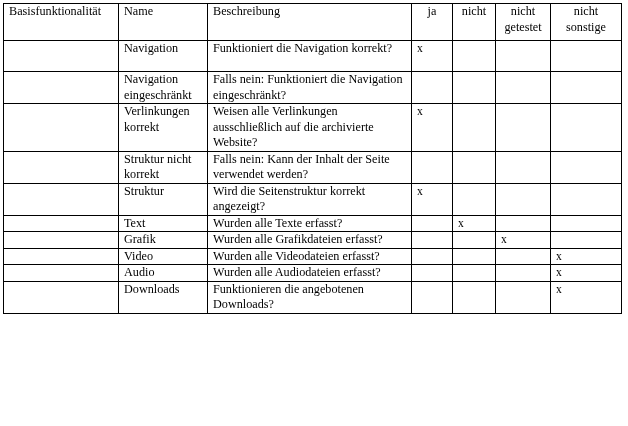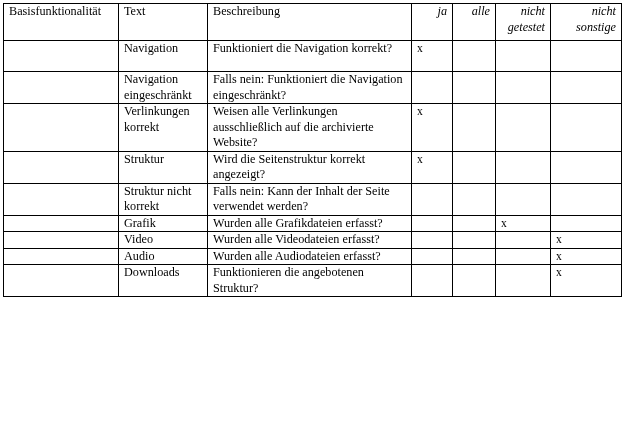--- a/index.html
+++ b/index.html
@@ -26,22 +26,21 @@
     }
     table.checklist td, table.checklist th {
       border: 1px solid #000;
       vertical-align: top;
       padding: 0 5px;
       font-weight: normal;
       text-align: left;
       overflow: hidden;
     }
     table.checklist th.center, table.checklist td.center {
-      text-align: right;
-      font-style: italic;
+      text-align: center;
     }
     td.mark {
       text-align: center;
       font-size: 11.5px;
       padding-top: 1px;
     }
     tr.h-head { height: 37px; }
     tr.h2 { height: 31px; }
     tr.h3 { height: 46px; }
     tr.h1 { height: 15.5px; }
@@ -56,24 +55,24 @@
     <col style="width:89px">
     <col style="width:204px">
     <col style="width:41px">
     <col style="width:43px">
     <col style="width:55px">
     <col style="width:71px">
   </colgroup>
   <thead>
     <tr class="h-head">
       <th>Basisfunktionalität</th>
-      <th>Text</th>
+      <th>Name</th>
       <th>Beschreibung</th>
       <th class="center">ja</th>
-      <th class="center">alle</th>
+      <th class="center">nicht</th>
       <th class="center">nicht getestet</th>
       <th class="center">nicht sonstige</th>
     </tr>
   </thead>
   <tbody>
     <tr class="h2">
       <td></td>
       <td>Navigation</td>
       <td>Funktioniert die Navigation korrekt?</td>
       <td class="mark">x</td>
@@ -94,33 +93,42 @@
       <td></td>
       <td>Verlinkungen korrekt</td>
       <td>Weisen alle Verlinkungen ausschließlich auf die archivierte Website?</td>
       <td class="mark">x</td>
       <td class="mark"></td>
       <td class="mark"></td>
       <td class="mark"></td>
     </tr>
     <tr class="h2">
       <td></td>
+      <td>Struktur nicht korrekt</td>
+      <td>Falls nein: Kann der Inhalt der Seite verwendet werden?</td>
+      <td class="mark"></td>
+      <td class="mark"></td>
+      <td class="mark"></td>
+      <td class="mark"></td>
+    </tr>
+    <tr class="h2">
+      <td></td>
       <td>Struktur</td>
       <td>Wird die Seitenstruktur korrekt angezeigt?</td>
       <td class="mark">x</td>
       <td class="mark"></td>
       <td class="mark"></td>
       <td class="mark"></td>
     </tr>
-    <tr class="h2">
+    <tr class="h1">
       <td></td>
-      <td>Struktur nicht korrekt</td>
-      <td>Falls nein: Kann der Inhalt der Seite verwendet werden?</td>
+      <td>Text</td>
+      <td>Wurden alle Texte erfasst?</td>
       <td class="mark"></td>
-      <td class="mark"></td>
+      <td class="mark">x</td>
       <td class="mark"></td>
       <td class="mark"></td>
     </tr>
     <tr class="h1">
       <td></td>
       <td>Grafik</td>
       <td>Wurden alle Grafikdateien erfasst?</td>
       <td class="mark"></td>
       <td class="mark"></td>
       <td class="mark">x</td>
@@ -140,20 +148,20 @@
       <td>Audio</td>
       <td>Wurden alle Audiodateien erfasst?</td>
       <td class="mark"></td>
       <td class="mark"></td>
       <td class="mark"></td>
       <td class="mark">x</td>
     </tr>
     <tr class="h2b">
       <td></td>
       <td>Downloads</td>
-      <td>Funktionieren die angebotenen Struktur?</td>
+      <td>Funktionieren die angebotenen Downloads?</td>
       <td class="mark"></td>
       <td class="mark"></td>
       <td class="mark"></td>
       <td class="mark">x</td>
     </tr>
   </tbody>
 </table>
 
 </body></html>

